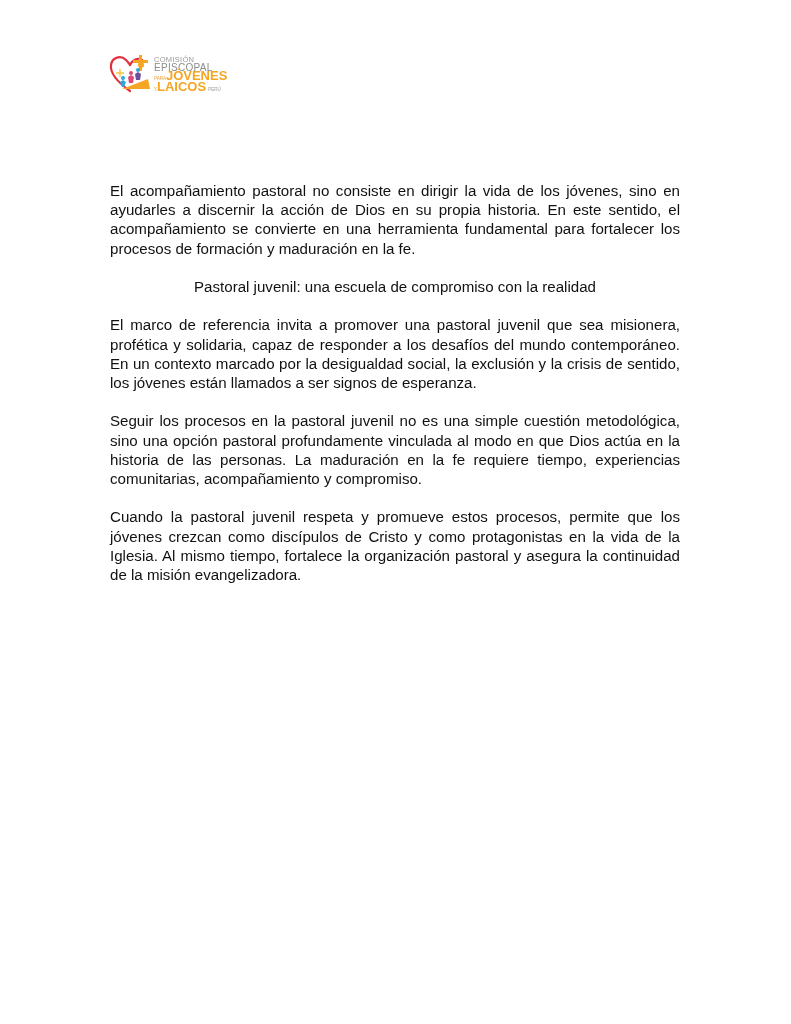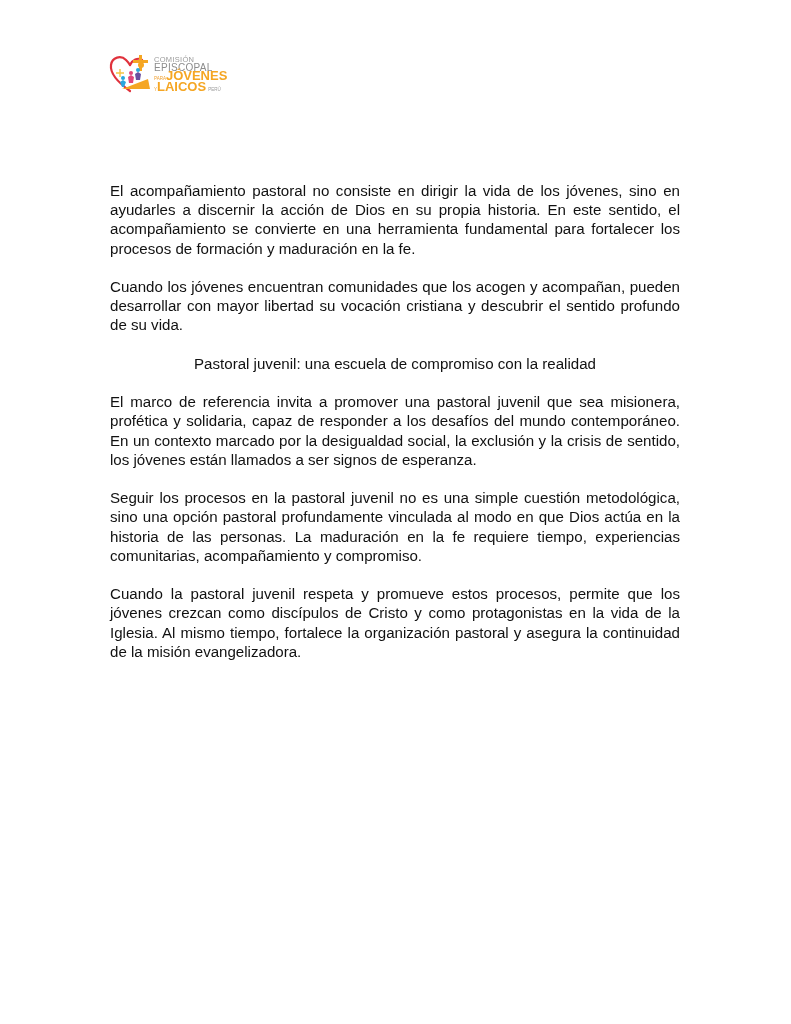--- a/index.html
+++ b/index.html
@@ -44,21 +44,20 @@
     <div class="logo-text">
       <span class="l1">COMISIÓN</span>
       <span class="l2">EPISCOPAL</span>
       <span class="l3"><span class="small">PARA</span><span class="big">JÓVENES</span></span>
       <span class="l3"><span class="small">Y</span><span class="big">LAICOS</span> <span class="peru">PERÚ</span></span>
     </div>
   </div>
 
   <div class="content">
     <p>El acompañamiento pastoral no consiste en dirigir la vida de los jóvenes, sino en ayudarles a discernir la acción de Dios en su propia historia. En este sentido, el acompañamiento se convierte en una herramienta fundamental para fortalecer los procesos de formación y maduración en la fe.</p>
-    <p>Cuando los jóvenes encuentran comunidades que los acogen y acompañan, pueden desarrollar con mayor libertad su vocación cristiana y descubrir el sentido profundo de su vida.</p>
 
     <p class="left">Pastoral juvenil: una escuela de compromiso con la realidad</p>
     <p>El marco de referencia invita a promover una pastoral juvenil que sea misionera, profética y solidaria, capaz de responder a los desafíos del mundo contemporáneo. En un contexto marcado por la desigualdad social, la exclusión y la crisis de sentido, los jóvenes están llamados a ser signos de esperanza.</p>
 
     <p>Seguir los procesos en la pastoral juvenil no es una simple cuestión metodológica, sino una opción pastoral profundamente vinculada al modo en que Dios actúa en la historia de las personas. La maduración en la fe requiere tiempo, experiencias comunitarias, acompañamiento y compromiso.</p>
     <p>Cuando la pastoral juvenil respeta y promueve estos procesos, permite que los jóvenes crezcan como discípulos de Cristo y como protagonistas en la vida de la Iglesia. Al mismo tiempo, fortalece la organización pastoral y asegura la continuidad de la misión evangelizadora.</p>
   </div>
 </div>
 
 </body></html>

